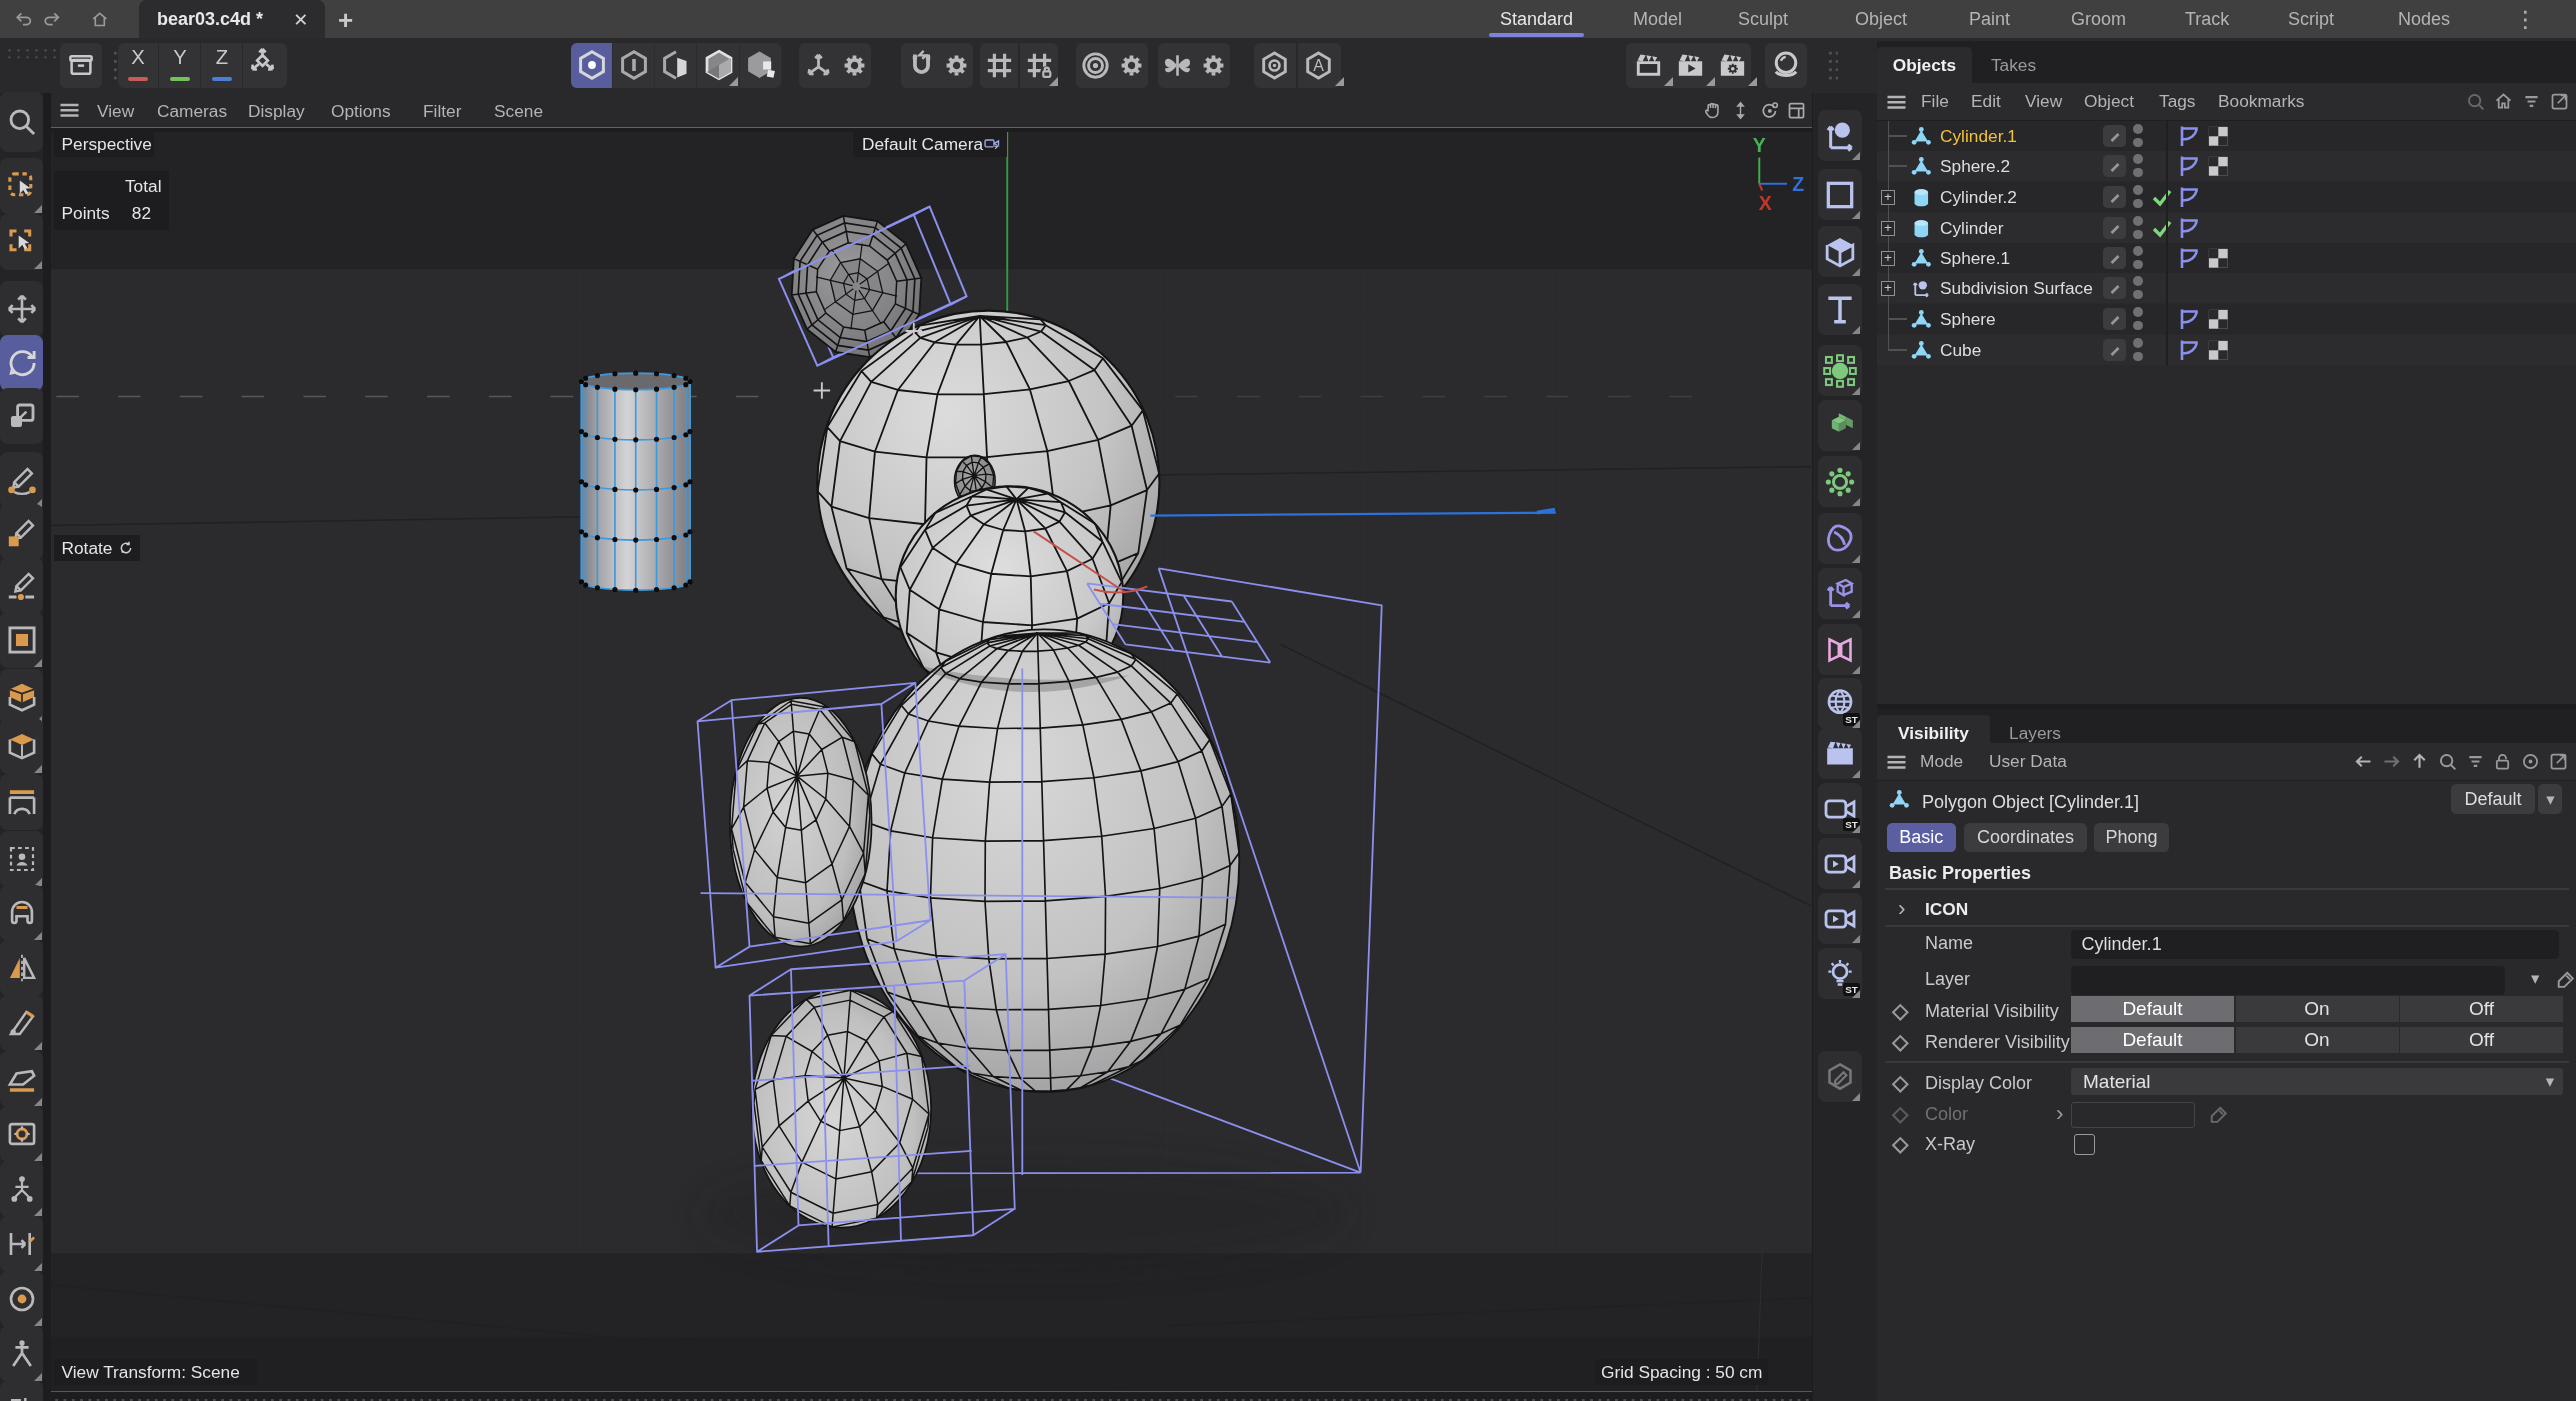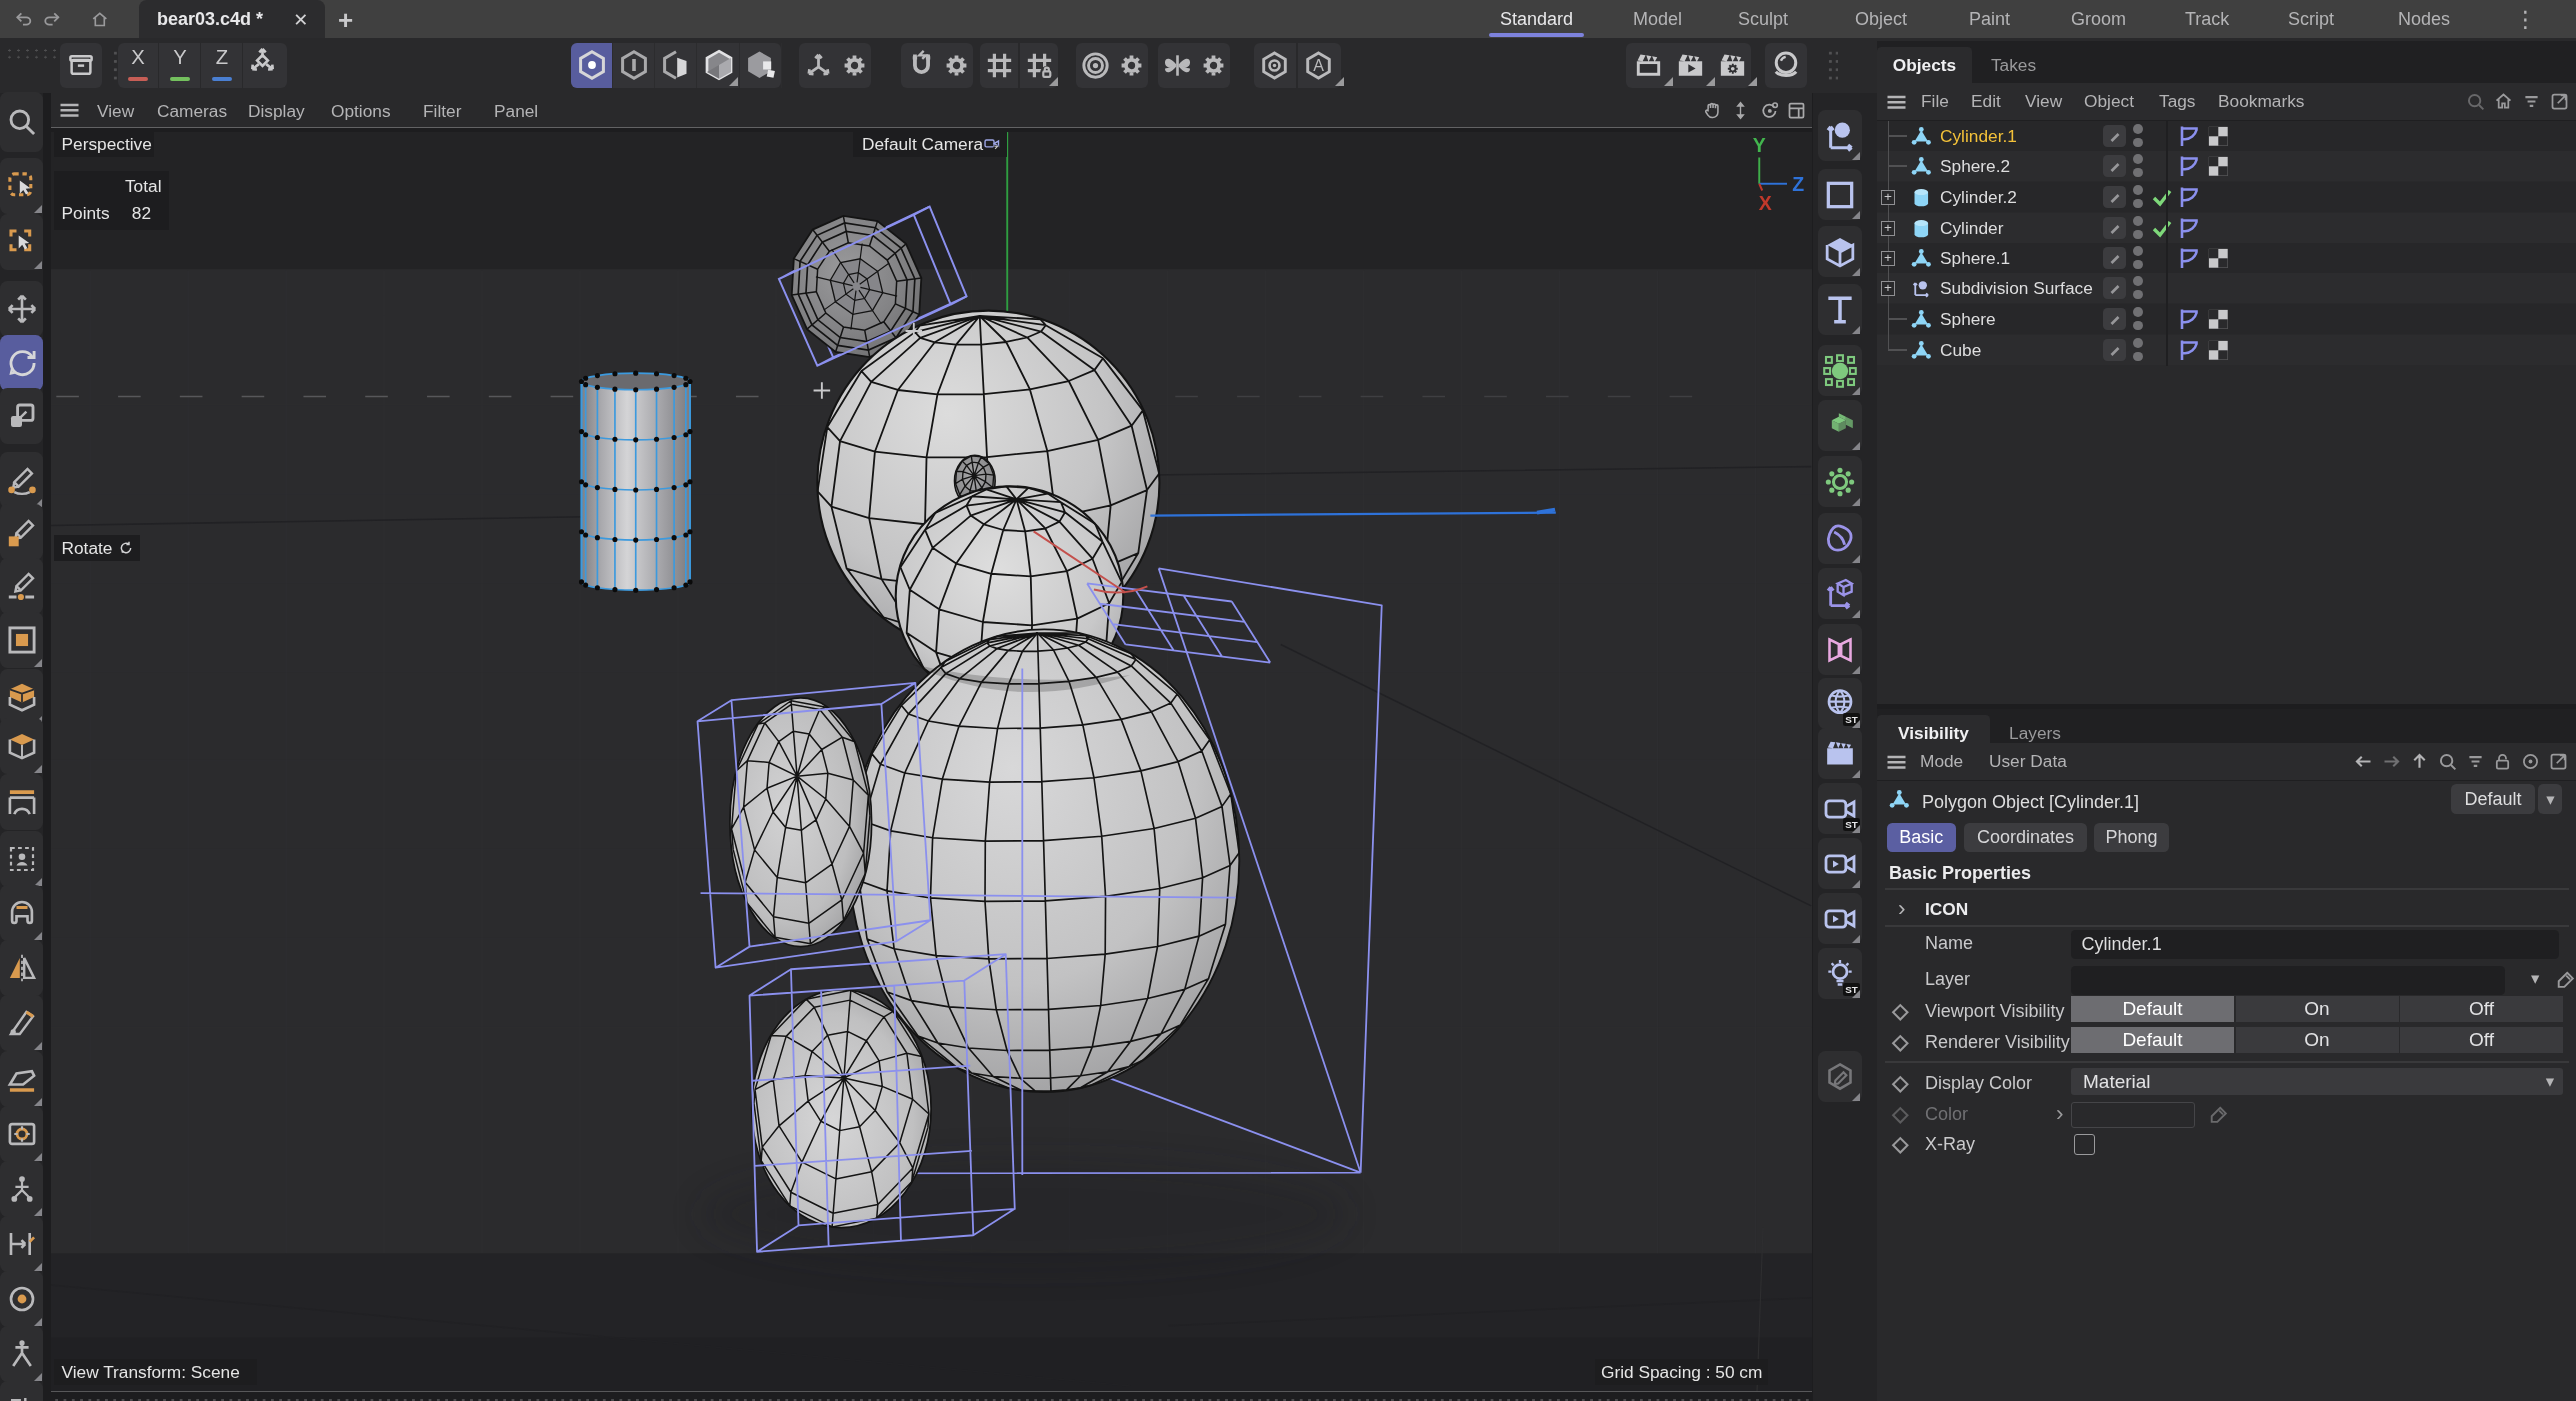--- a/index.html
+++ b/index.html
@@ -469,21 +469,21 @@
 
 <div class="vmenu">
   <svg class="vham" viewBox="0 0 28 22">
         <path d="M2 4 H26 M2 11 H26 M2 18 H26" stroke="#b4b4b6" stroke-width="3.4"></path>
       </svg>
   <span style="left:46px">View</span>
       <span style="left:106px">Cameras</span>
       <span style="left:197px">Display</span>
       <span style="left:280px">Options</span>
       <span style="left:372px">Filter</span>
-      <span style="left:443px">Panel</span>
+      <span style="left:443px">Scene</span>
   <svg class="vico" style="right:89px" viewBox="0 0 24 24">
         <path d="M7 11 V6.5 a1.4 1.4 0 0 1 2.8 0 M9.8 9 V5.5 a1.4 1.4 0 0 1 2.8 0 M12.6 9 V6 a1.4 1.4 0 0 1 2.8 0 M15.4 9.5 V7 a1.4 1.4 0 0 1 2.8 0 V14 a6 6 0 0 1 -6 6 h-0.5 a6 6 0 0 1 -5 -2.7 L4.6 14 a1.5 1.5 0 0 1 2.4 -1.8 L7 13" fill="none" stroke="#a9a9ab" stroke-width="1.8"></path>
       </svg>
   <svg class="vico" style="right:61px" viewBox="0 0 24 24">
         <path d="M12 3 L8.8 6.8 H15.2 Z M12 21 L8.8 17.2 H15.2 Z M12 6 V18" fill="#a9a9ab" stroke="#a9a9ab" stroke-width="1.6"></path>
       </svg>
   <svg class="vico" style="right:33px" viewBox="0 0 24 24">
         <path d="M18.5 8 a7 7 0 1 0 1.5 4.5" fill="none" stroke="#a9a9ab" stroke-width="2"></path>
         <circle cx="19.5" cy="6" r="2.6" fill="none" stroke="#a9a9ab" stroke-width="1.8"></circle>
         <circle cx="13.5" cy="12.5" r="2.2" fill="#a9a9ab"></circle>
@@ -1124,21 +1124,21 @@
     <div class="ainput" style="width:434px"></div>
     <span class="ddarr" style="left:654px">▾</span>
     <svg class="aico" style="left:677px" viewBox="0 0 24 24">
         <path d="M14 4 L20 10 L11 19 H5 V13 Z M13 7 L17 11" fill="none" stroke="#9a9a9c" stroke-width="2"></path>
       </svg>
   </div>
   <div class="arow" style="top:287px">
     <svg class="adia" viewBox="0 0 20 20">
         <rect x="5.5" y="5.5" width="9" height="9" fill="none" stroke="#9a9a9c" stroke-width="1.8" transform="rotate(45 10 10)"></rect>
       </svg>
-      <span class="albl" style="left:48px">Viewport Visibility</span>
+      <span class="albl" style="left:48px">Material Visibility</span>
     <div class="tri3">
       <div class="t3 selb">Default</div>
         <div class="t3">On</div>
         <div class="t3">Off</div>
     </div>
   </div>
   <div class="arow" style="top:318px">
     <svg class="adia" viewBox="0 0 20 20">
         <rect x="5.5" y="5.5" width="9" height="9" fill="none" stroke="#9a9a9c" stroke-width="1.8" transform="rotate(45 10 10)"></rect>
       </svg>

